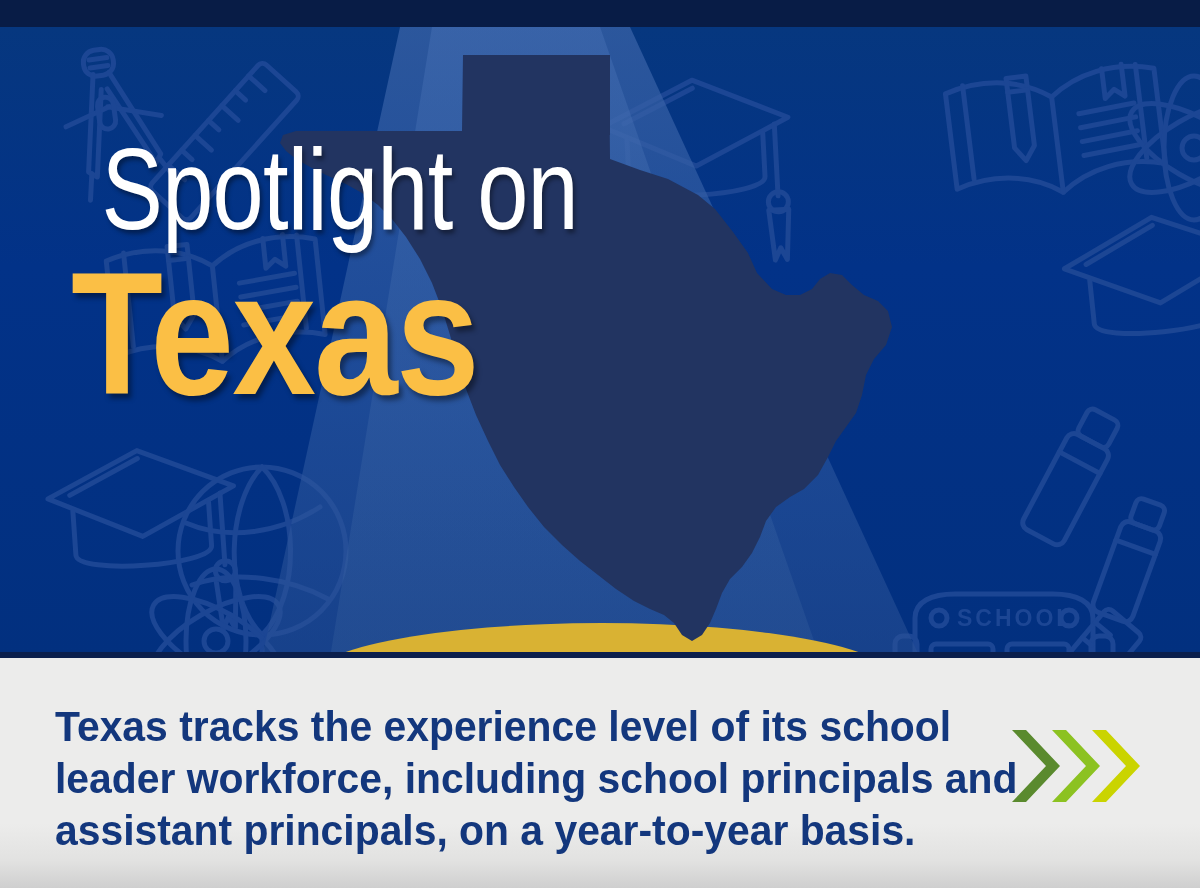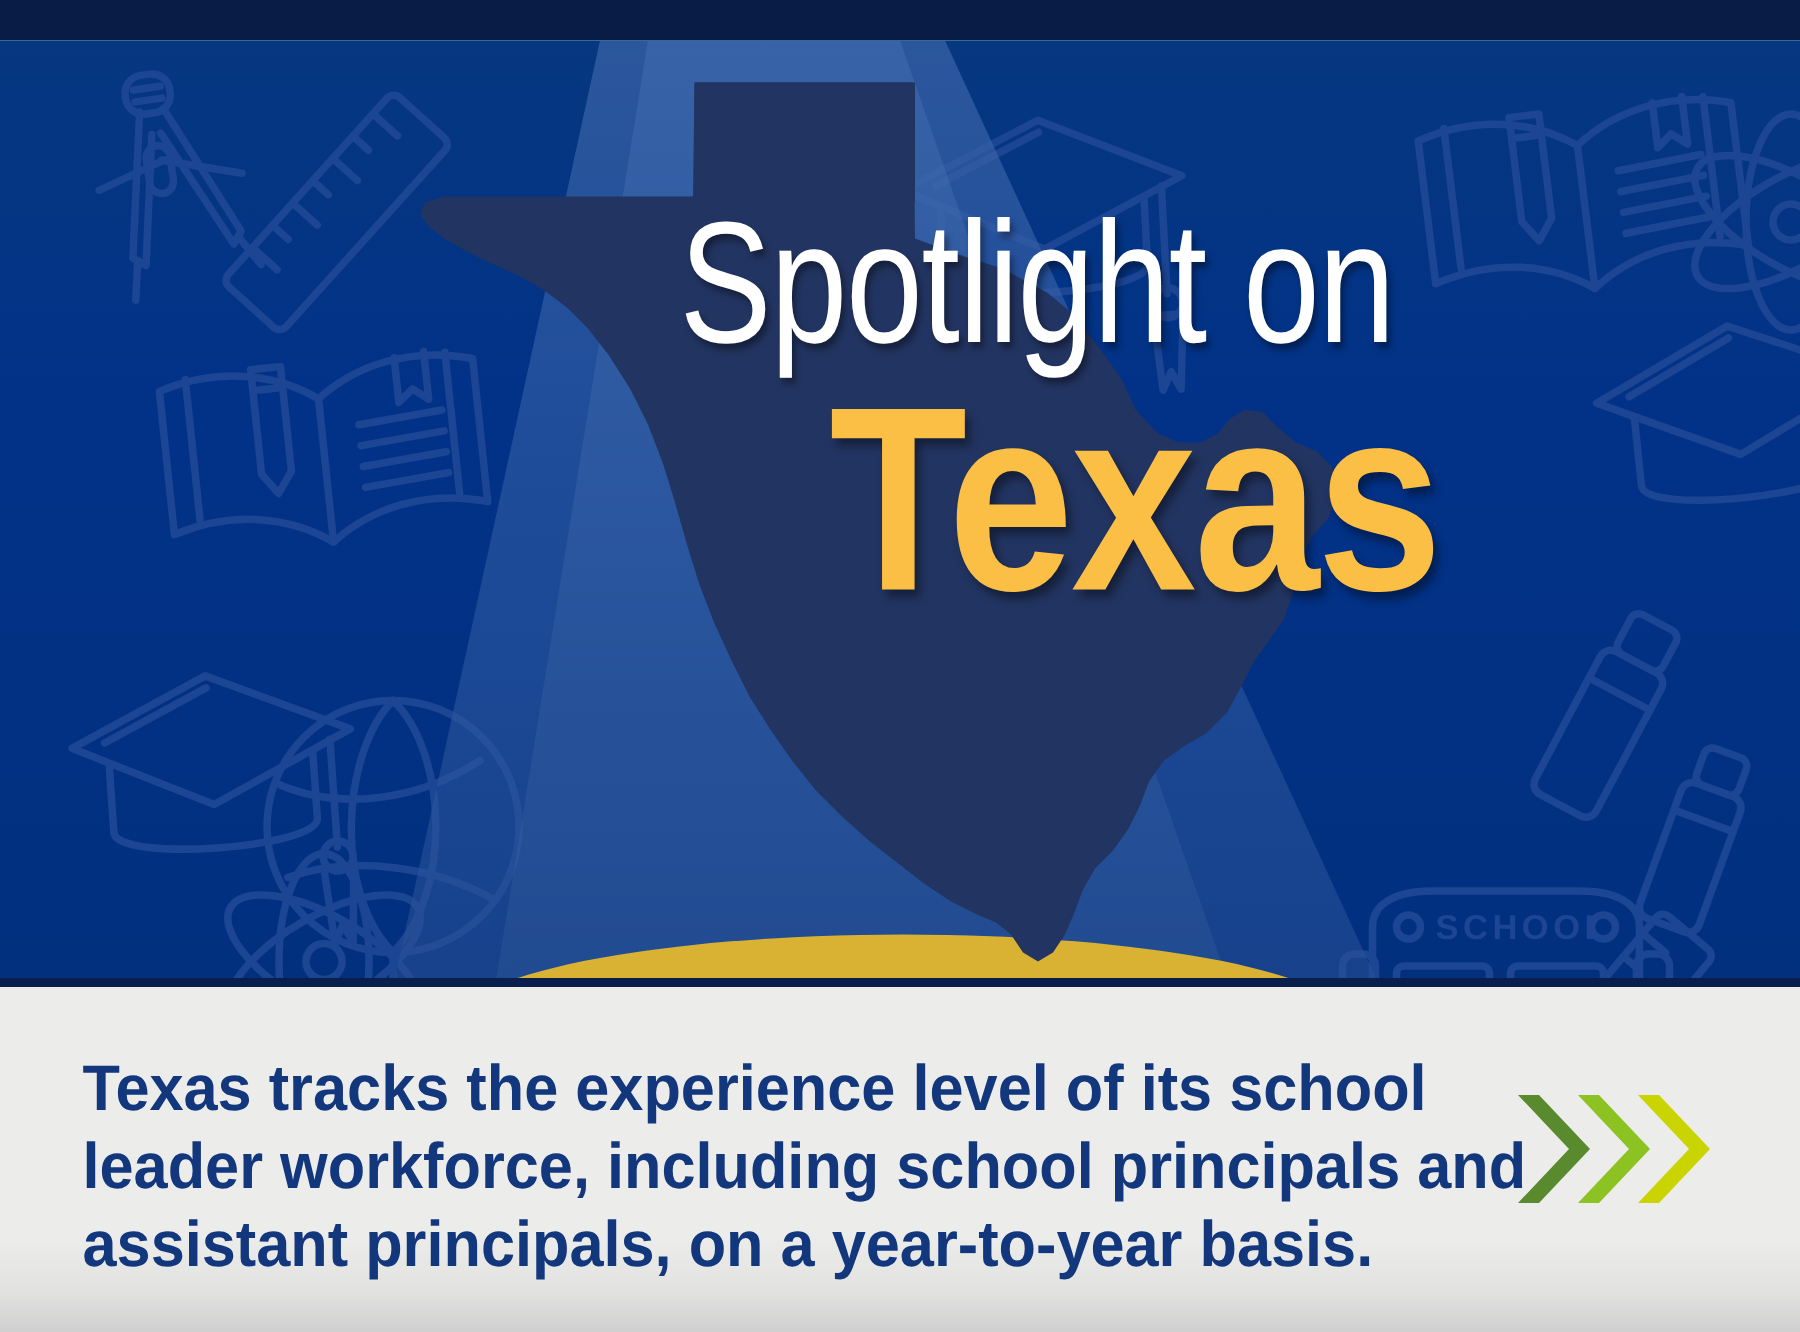--- a/index.html
+++ b/index.html
@@ -29,21 +29,21 @@
     background: #081c46;
   }
 
   
   .hero {
     position: absolute;
     left: 0; top: 27px;
     width: 1200px;
     height: 631px;
     overflow: hidden;
-    background: #0369a1;
+    background: #1d4ed8;
   }
   
   .hero-shade {
     position: absolute;
     inset: 0;
     background: linear-gradient(180deg, #06377f 0%, #023288 38%, #02307f 100%);
   }
 
   
   .icon-pattern {
@@ -86,23 +86,22 @@
     height: 6px;
     background: #0b1f4d;
   }
 
   
   .title-block {
     position: absolute;
     left: 0;
     top: 130px;
     width: 1016px;
-    text-align: right;
+    text-align: left;
     pointer-events: none;
-    margin-left: 15px;
   }
   .title-line1 {
     display: block;
     color: #ffffff;
     font-family: "Liberation Sans Narrow", "Liberation Sans", sans-serif;
     font-weight: 400;
     font-size: 115px;
     line-height: 118px;
     letter-spacing: -1px;
     transform: scaleX(0.80);

